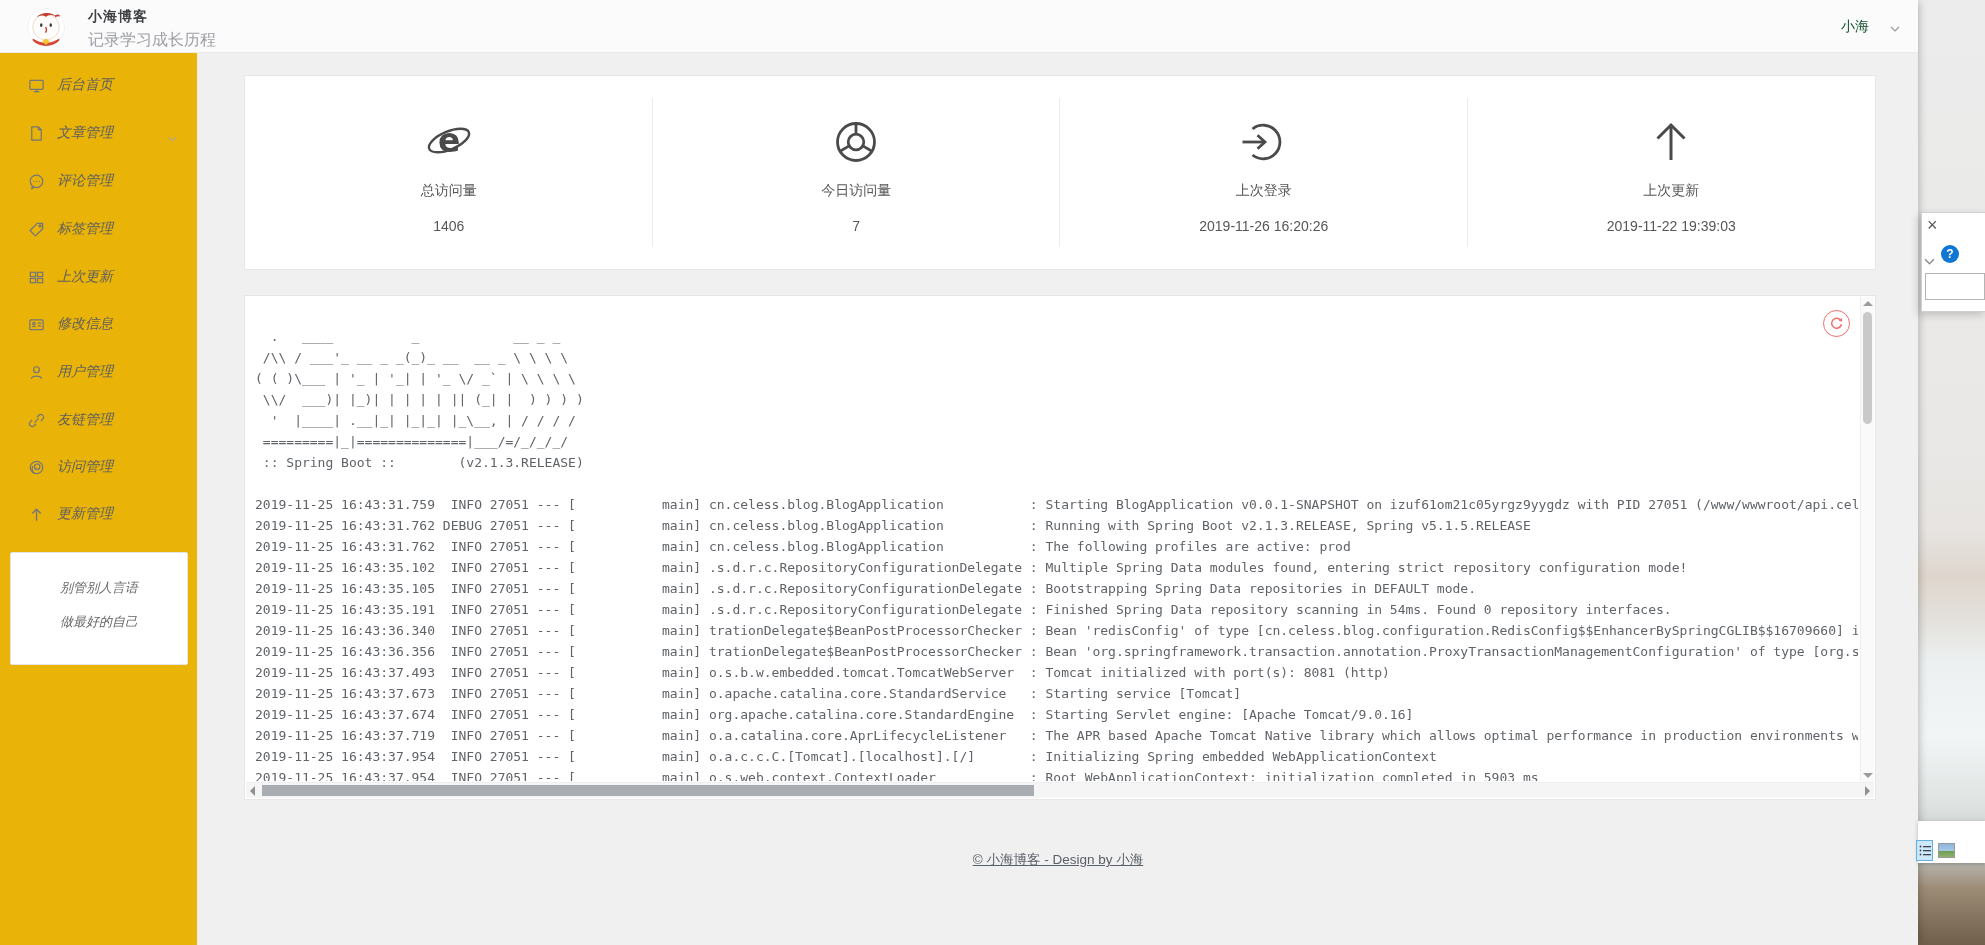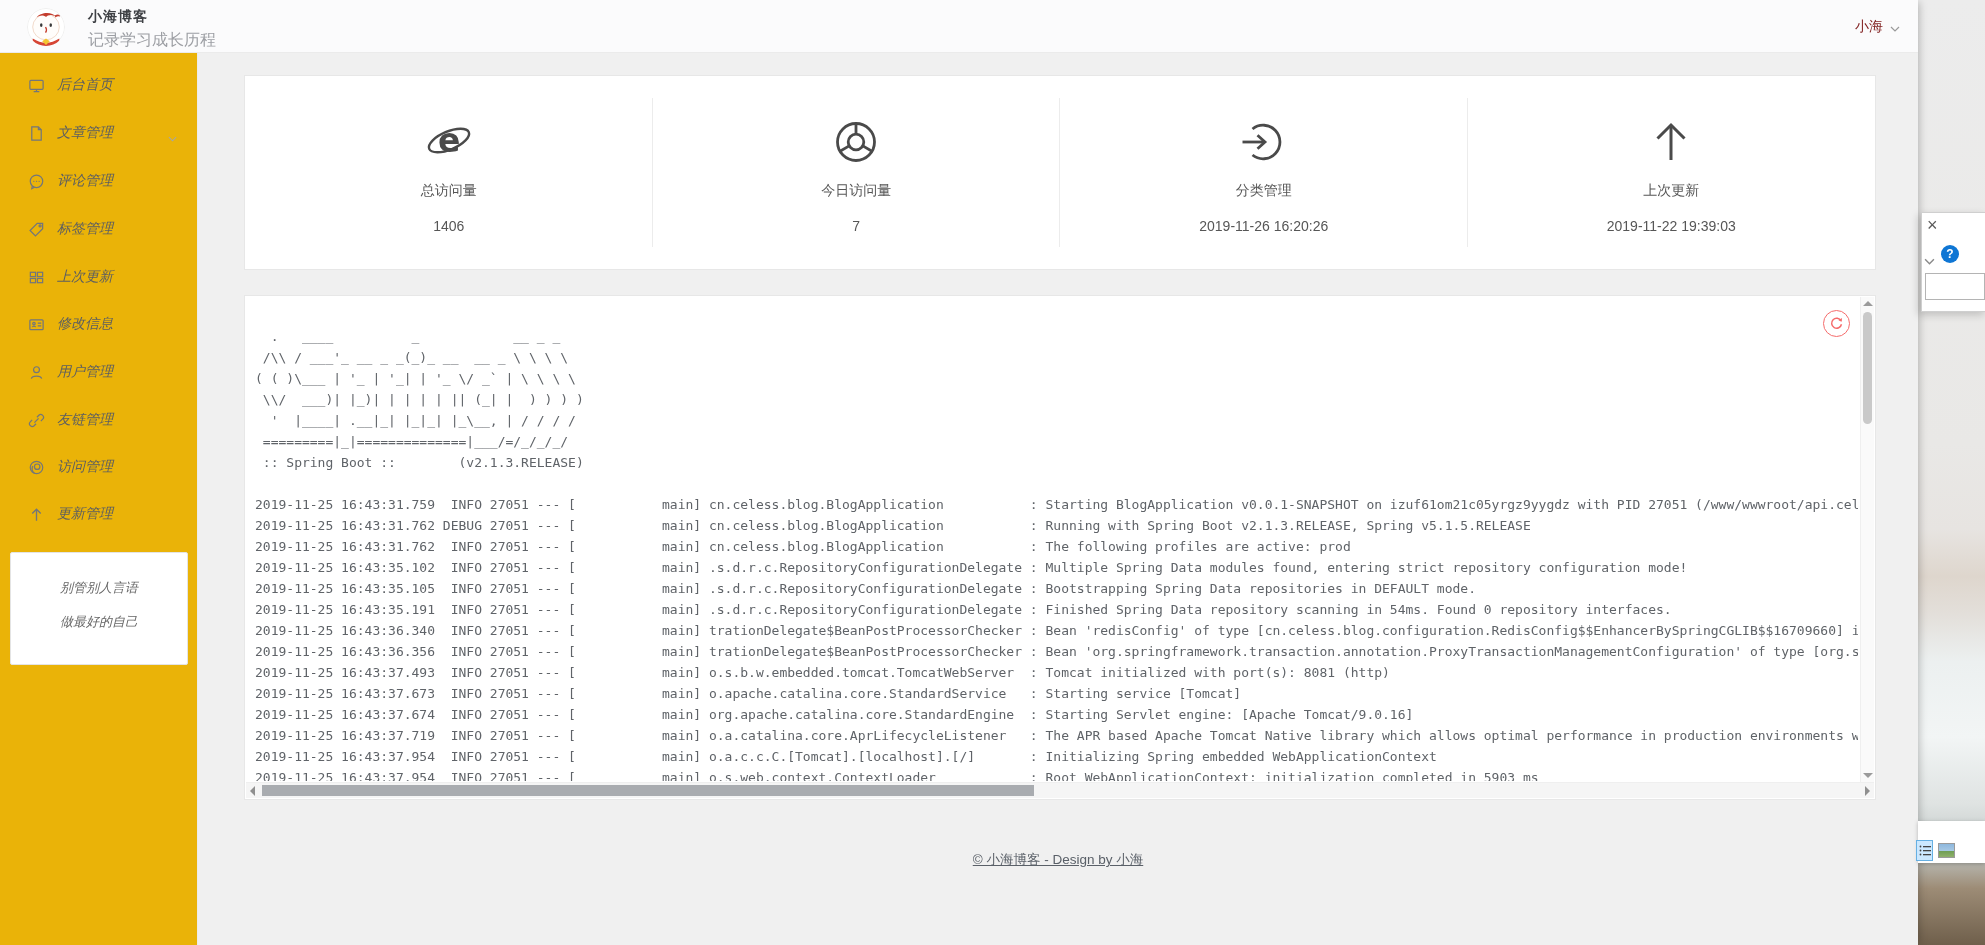--- a/index.html
+++ b/index.html
@@ -14,22 +14,22 @@
   .page { position: absolute; left: 0; top: 0; width: 1918px; height: 945px; background: #f0f0f0;
     box-shadow: 3px 0 8px -2px rgba(0,0,0,0.25); }
 
   
   .app-header { position: absolute; left: 0; top: 0; width: 1918px; height: 53px;
     background: #fbfbfc; border-bottom: 1px solid #ebebeb; z-index: 6; }
   .avatar { position: absolute; left: 27px; top: 8px; width: 38px; height: 38px; border-radius: 50%; overflow: hidden; background:#fff; }
   .title-block { position: absolute; left: 88px; top: 8px; }
   .app-title { font-size: 14px; font-weight: bold; color: #3f4145; letter-spacing: 1px; }
   .app-subtitle { font-size: 16px; color: #9c9ea3; margin-top: 4px; }
-  .user-menu { position: absolute; right: 18px; top: 0; height: 53px; display: flex; align-items: center; gap: 7px;
-    color: #7f1d1d; font-size: 14px; cursor: pointer; }
+  .user-menu { position: absolute; right: 18px; top: 0; height: 53px; display: flex; align-items: center; gap: 21px;
+    color: #14532d; font-size: 14px; cursor: pointer; }
   .chev { display: inline-block; }
 
   
   .sidebar { position: absolute; left: 0; top: 53px; width: 198px; height: 892px; background: #eab308; border-right: 1px solid #ececec; z-index: 5; font-style: italic; }
   .nav-item { position: absolute; left: 0; width: 197px; height: 48px; display: flex; align-items: center;
     padding-left: 28px; color: #5c5e61; font-size: 14px; cursor: pointer; }
   .nav-icon { width: 17px; height: 17px; margin-right: 12px; color: #73767a; flex: 0 0 17px; }
   .nav-icon svg { display: block; }
   .nav-chevron { position: absolute; right: 20px; top: 20px; color: #a6a6a6; }
   .quote-box { position: absolute; left: 10px; top: 499px; width: 178px; height: 113px;
@@ -274,21 +274,21 @@
         </div>
 
         <div class="stat-card">
           <div class="stat-icon">
             <svg width="48" height="48" viewBox="0 0 48 48" fill="none" stroke="#4a4a4a" stroke-width="2.8">
               <path d="M12.5 11 A16.8 16.8 0 1 1 12.5 37"></path>
               <path d="M2.5 24H24.5"></path>
               <path d="M17.5 17.2L25 24l-7.5 6.8"></path>
             </svg>
           </div>
-          <div class="stat-label">分类管理</div>
+          <div class="stat-label">上次登录</div>
           <div class="stat-value">2019-11-26 16:20:26</div>
           <div class="divider"></div>
         </div>
 
         <div class="stat-card">
           <div class="stat-icon">
             <svg width="48" height="48" viewBox="0 0 48 48" fill="none" stroke="#4a4a4a" stroke-width="3">
               <path d="M24 42V7.5"></path>
                 <path d="M10.5 20.5L24 7 37.5 20.5"></path>
             </svg>

